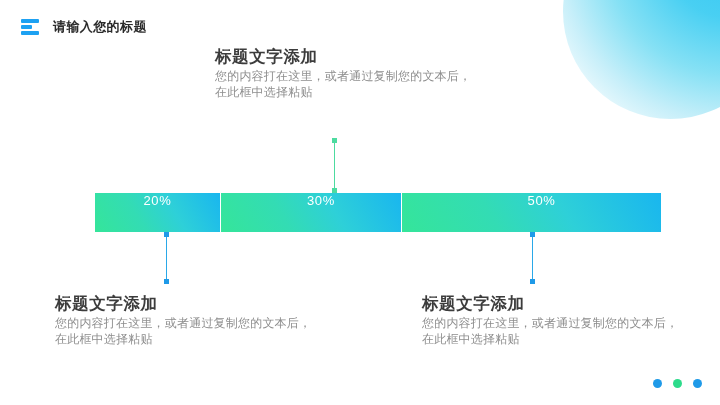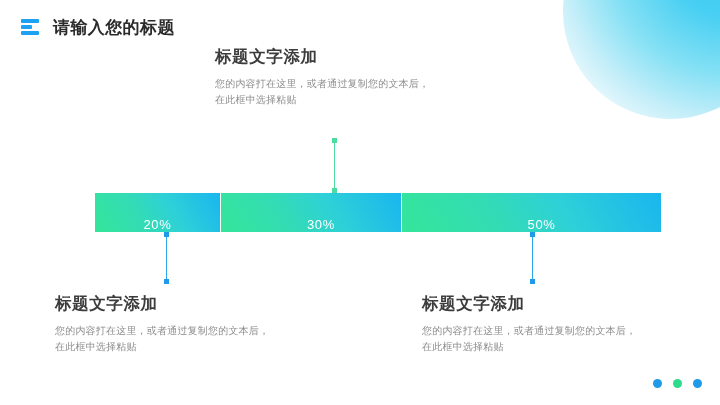--- a/index.html
+++ b/index.html
@@ -54,42 +54,42 @@
     display: block;
     height: 3.6px;
     border-radius: 1px;
     background: #1da1f2;
   }
   .menu-icon i.bar-top    { width: 18px; }
   .menu-icon i.bar-middle { width: 11px; }
   .menu-icon i.bar-bottom { width: 18px; }
 
   .header-title {
-    font-size: 17px;
+    font-size: 13px;
     font-weight: bold;
     color: #2b2b2b;
     letter-spacing: 0.4px;
     white-space: nowrap;
   }
 
   
   .text-block {
     position: absolute;
   }
   .block-title {
     font-size: 16.5px;
     font-weight: bold;
     color: #3c3c3c;
     letter-spacing: 0.6px;
     line-height: 22px;
     white-space: nowrap;
   }
   .block-desc {
-    margin-top: 9px;
-    font-size: 10px;
+    margin-top: 1px;
+    font-size: 12px;
     color: #8d8d8d;
     line-height: 16px;
     letter-spacing: 0.2px;
     white-space: nowrap;
   }
 
   .block-top    { left: 215px; top: 45px;  width: 240px; }
   .block-bottom-left  { left: 55px;  top: 292px; width: 240px; }
   .block-bottom-right { left: 422px; top: 292px; width: 240px; }
 
@@ -125,21 +125,21 @@
     left: 95px;
     top: 193px;
     width: 566px;
     height: 39px;
     display: flex;
   }
   .bar-segment {
     position: relative;
     height: 100%;
     display: flex;
-    align-items: flex-end;
+    align-items: flex-start;
     justify-content: center;
     background: linear-gradient(60deg, #35e59a 0%, #33dcb4 35%, #2ed0d8 62%, #19b6ef 100%);
   }
   .bar-segment + .bar-segment { margin-left: 1px; padding-left: 20px; }
   .seg-value {
     font-size: 13px;
     color: #ffffff;
     letter-spacing: 0.6px;
     font-weight: normal;
   }

